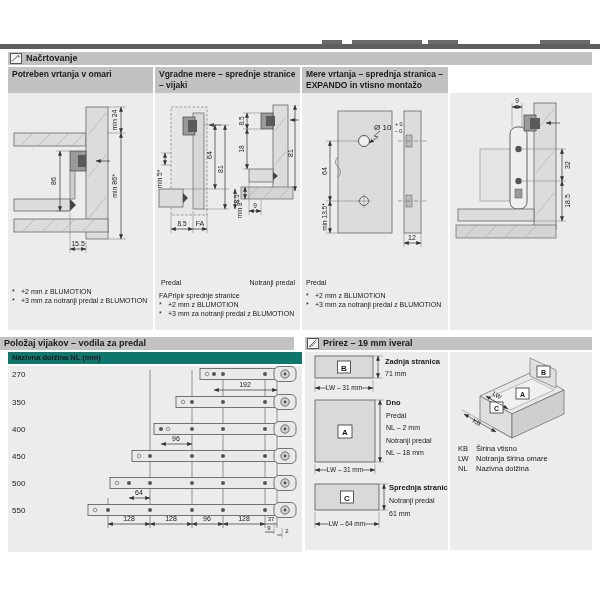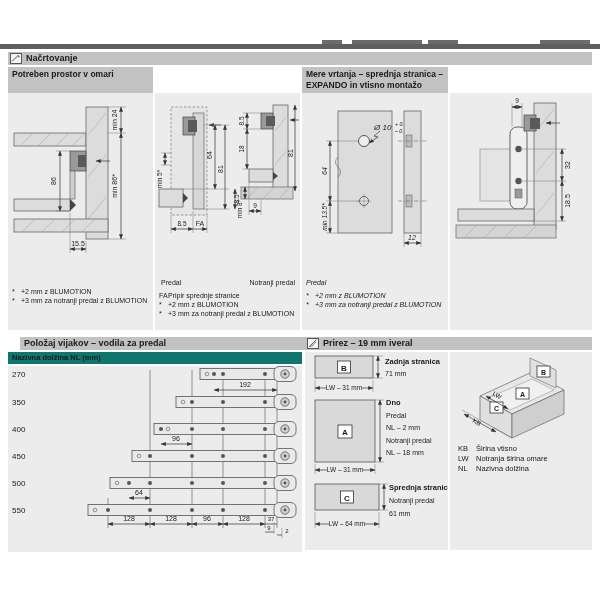--- a/index.html
+++ b/index.html
@@ -47,21 +47,22 @@
 
   <div class="bar" style="left:8px;top:52px;width:584px;">
     <svg class="baricon" viewBox="0 0 12 11">
       <rect x="0.5" y="0.5" width="11" height="10" fill="#f4f4f4" stroke="#555" stroke-width="1"></rect>
       <path d="M2 8.5 L8.5 2" stroke="#555" stroke-width="1" fill="none"></path>
       <path d="M8 2 L10 4 L8.5 4.5 z" fill="#555"></path>
     </svg>
     <span class="ttl">Načrtovanje</span>
   </div>
 
-  <div class="colhead" style="left:8px;width:145px;">Potreben prostor v omari</div>
+  <div class="colhead" style="left:8px;width:145px;">Potreben vrtanja v omari</div>
+  <div class="colhead" style="left:155px;width:145px;">Vgradne mere – sprednje stranice – vijaki</div>
   <div class="colhead" style="left:302px;width:146px;">Mere vrtanja – sprednja stranica – EXPANDO in vtisno montažo</div>
 
   <div class="colbody" style="left:8px;width:145px;">
     <svg width="145" height="186" viewBox="0 0 145 186">
       <defs>
           <marker id="ar1" markerWidth="6" markerHeight="5" refX="4.8" refY="2" orient="auto-start-reverse" markerUnits="userSpaceOnUse">
             <path d="M0,0L5,2L0,4z" fill="#333"></path>
           </marker>
         </defs>
       <g>
@@ -178,21 +179,21 @@
           <span class="fnmark">*</span>
           <span class="fntext">+2 mm z BLUMOTION</span>
         </div>
       <div class="fnrow">
           <span class="fnmark">*</span>
           <span class="fntext">+3 mm za notranji predal z BLUMOTION</span>
         </div>
     </div>
   </div>
 
-  <div class="colbody" style="left:302px;width:146px;font-style:italic;">
+  <div class="colbody" style="left:302px;width:146px;">
     <svg width="146" height="186" viewBox="0 0 146 186">
       <defs>
           <marker id="ar3" markerWidth="6" markerHeight="5" refX="4.8" refY="2" orient="auto-start-reverse" markerUnits="userSpaceOnUse">
             <path d="M0,0L5,2L0,4z" fill="#333"></path>
           </marker>
         </defs>
       <rect class="pnl" x="36" y="18" width="54" height="122"></rect>
       <path d="M36 64 q-5 5 0 10 q5 5 0 10" fill="none" stroke="#666" stroke-width="0.7"></path>
       <circle cx="62" cy="48" r="5.5" fill="#eeeeee" stroke="#444" stroke-width="0.9"></circle>
       <text x="72" y="37" class="s8">Ø 10</text>
@@ -259,21 +260,21 @@
       <line class="xl" x1="72" y1="56" x2="116" y2="56"></line>
         <line class="xl" x1="72" y1="88" x2="116" y2="88"></line>
       <line class="dl" x1="112" y1="56" x2="112" y2="88" marker-start="url(#ar4)" marker-end="url(#ar4)"></line>
       <text transform="translate(120,72) rotate(-90)" text-anchor="middle">32</text>
       <line class="xl" x1="84" y1="128" x2="116" y2="128"></line>
       <line class="dl" x1="112" y1="88" x2="112" y2="128" marker-start="url(#ar4)" marker-end="url(#ar4)"></line>
       <text transform="translate(120,108) rotate(-90)" text-anchor="middle">18.5</text>
     </svg>
   </div>
 
-  <div class="bar" style="left:20px;top:337px;width:294px;">
+  <div class="bar" style="left:0;top:337px;width:294px;">
     <span class="ttl">Položaj vijakov – vodila za predal</span>
   </div>
   <div class="subbar" style="left:8px;top:352px;width:294px;">Nazivna dolžina NL (mm)</div>
   <div class="abs" style="left:8px;top:366px;width:294px;height:186px;background:#ececec;">
     <svg width="294" height="186" viewBox="0 0 294 186">
       <defs>
           <marker id="ar5" markerWidth="6" markerHeight="5" refX="4.8" refY="2" orient="auto-start-reverse" markerUnits="userSpaceOnUse">
             <path d="M0,0L5,2L0,4z" fill="#333"></path>
           </marker>
         </defs>

